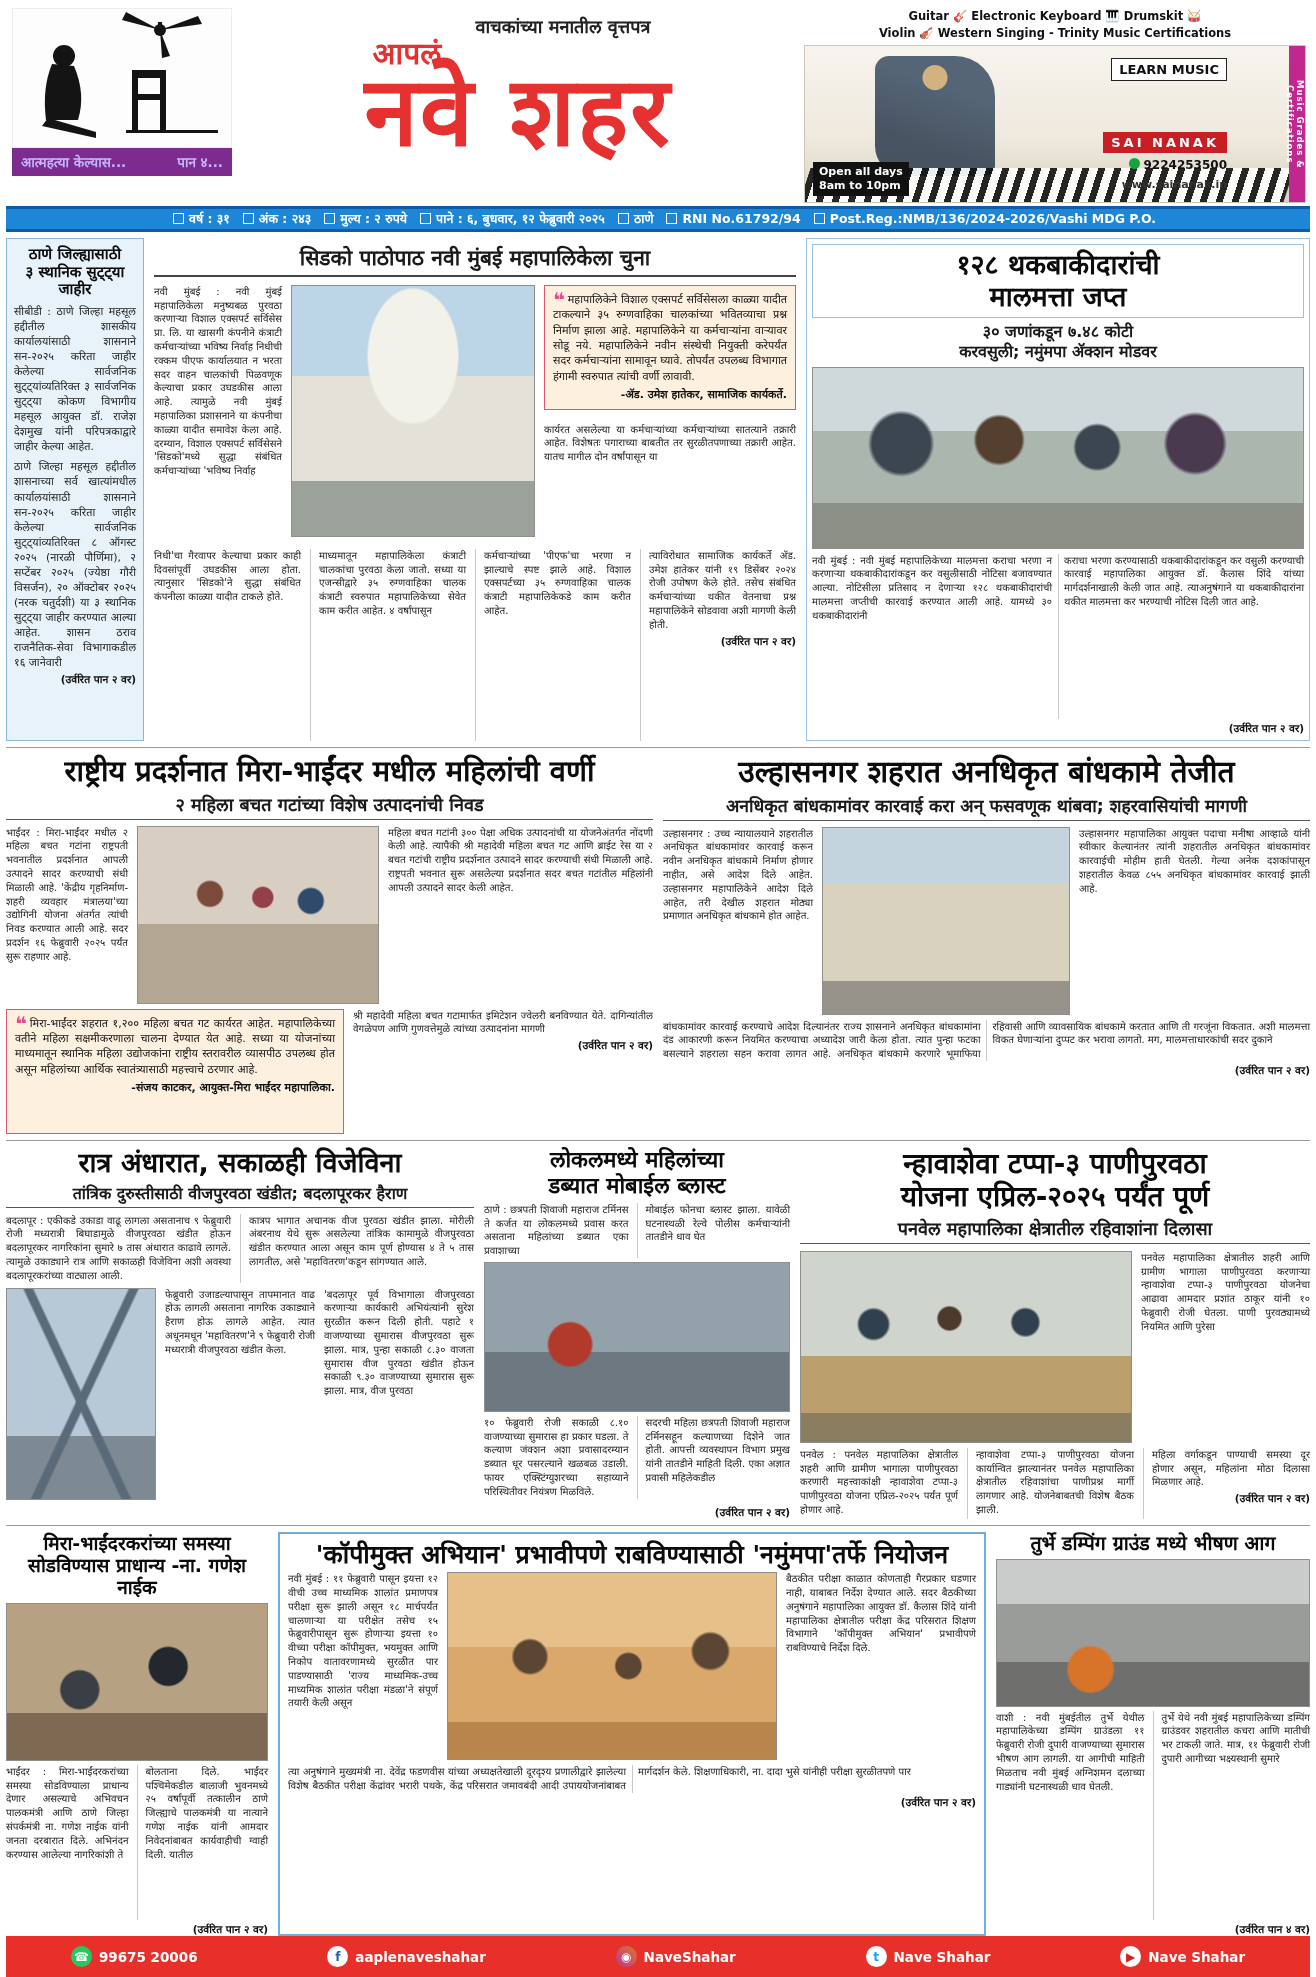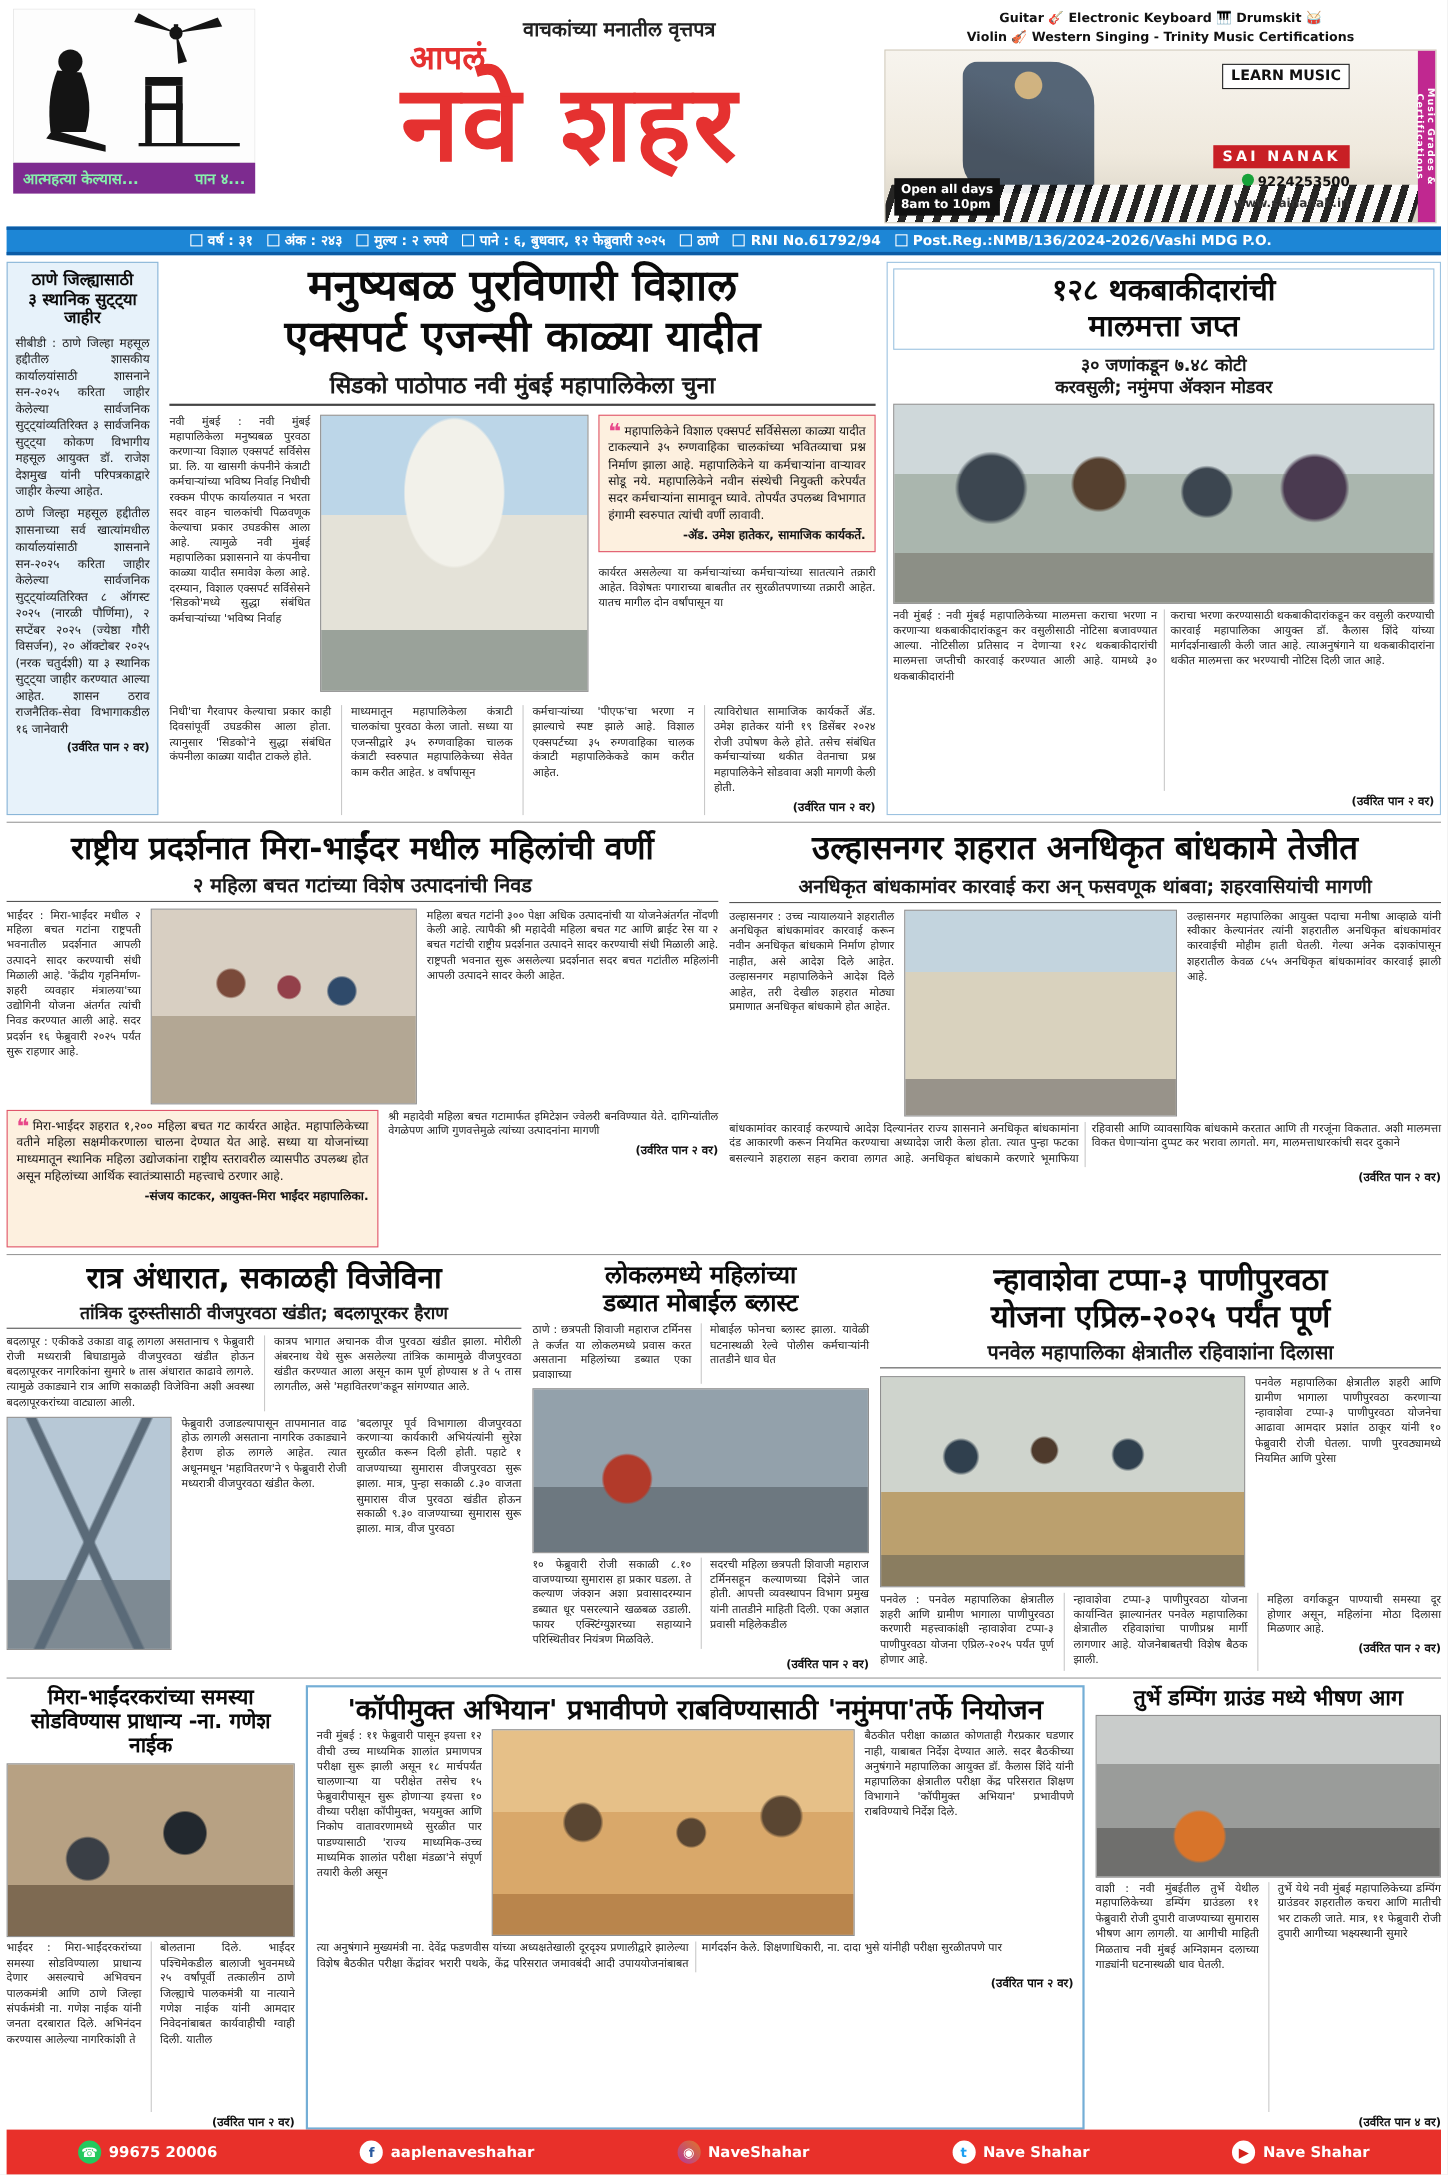--- a/index.html
+++ b/index.html
@@ -3,21 +3,21 @@
 <meta charset="utf-8">
 <style>
   *{margin:0;padding:0;box-sizing:border-box}
   html,body{background:#e9e9e9}
   body{font-family:"DejaVu Sans","Liberation Sans",sans-serif;color:#111}
   .page{width:1316px;height:1977px;margin:0 auto;background:#fff;position:relative;overflow:hidden;padding:0 6px;display:flex;flex-direction:column}
   
   .header{display:flex;gap:12px;padding:8px 4px 2px 6px;height:212px}
   .promo{width:220px;height:168px;position:relative;flex:none;background:#fff}
   .promo svg{display:block}
-  .promo-banner{position:absolute;left:0;right:0;bottom:0;height:28px;background:#7d2b8f;color:#86efac;display:flex;justify-content:space-between;align-items:center;padding:10px 9px;font-weight:bold;font-size:13.5px}
+  .promo-banner{position:absolute;left:0;right:0;bottom:0;height:28px;background:#7d2b8f;color:#c4b5fd;display:flex;justify-content:space-between;align-items:center;padding:10px 9px;font-weight:bold;font-size:13.5px}
   .mast-wrap{flex:1;display:flex;flex-direction:column;align-items:center}
   .tagline{font-size:18px;font-weight:bold;color:#222;margin:6px 0 0 90px}
   .mast-block{line-height:.9;margin-top:2px}
   .mast-prefix{display:block;color:#e53130;font-weight:bold;font-size:30px;margin:0 0 2px 8px}
   .mast-main{color:#e53130;font-weight:bold;font-size:96px;letter-spacing:2px;white-space:nowrap}
   .ad{width:502px;flex:none;font-size:11px}
   .ad-top{font-weight:bold;text-align:center;line-height:1.45;font-size:11.5px}
   .ad-body{margin-top:4px;height:158px;position:relative;background:
     linear-gradient(180deg,#f7f4ee 0%,#efe9dd 60%,#d8d2c4 100%);border:1px solid #cfc8b8;overflow:hidden}
   .ad-keys{position:absolute;left:0;right:16px;bottom:0;height:34px;background:repeating-linear-gradient(90deg,#111 0 7px,#fff 7px 16px);transform:skewX(-18deg);opacity:.9}
@@ -246,24 +246,20 @@
       <div class="hl">
         <div>ठाणे जिल्ह्यासाठी</div>
         <div>३ स्थानिक सुट्ट्या जाहीर</div>
       </div>
       <p class="body">सीबीडी : ठाणे जिल्हा महसूल हद्दीतील शासकीय कार्यालयांसाठी शासनाने सन-२०२५ करिता जाहीर केलेल्या सार्वजनिक सुट्ट्यांव्यतिरिक्त ३ सार्वजनिक सुट्ट्या कोकण विभागीय महसूल आयुक्त डॉ. राजेश देशमुख यांनी परिपत्रकाद्वारे जाहीर केल्या आहेत.</p>
       <p class="body" style="margin-top:5px">ठाणे जिल्हा महसूल हद्दीतील शासनाच्या सर्व खात्यांमधील कार्यालयांसाठी शासनाने सन-२०२५ करिता जाहीर केलेल्या सार्वजनिक सुट्ट्यांव्यतिरिक्त ८ ऑगस्ट २०२५ (नारळी पौर्णिमा), २ सप्टेंबर २०२५ (ज्येष्ठा गौरी विसर्जन), २० ऑक्टोबर २०२५ (नरक चतुर्दशी) या ३ स्थानिक सुट्ट्या जाहीर करण्यात आल्या आहेत. शासन ठराव राजनैतिक-सेवा विभागाकडील १६ जानेवारी</p>
       <div class="more">(उर्वरित पान २ वर)</div>
     </div>
 
     <div class="b1-main">
-      <div class="hl">
-        <div>मनुष्यबळ पुरविणारी विशाल</div>
-        <div>एक्सपर्ट एजन्सी काळ्या यादीत</div>
-      </div>
       <div class="sub">सिडको पाठोपाठ नवी मुंबई महापालिकेला चुना</div>
       <div class="b1m-row">
         <p class="body c">नवी मुंबई : नवी मुंबई महापालिकेला मनुष्यबळ पुरवठा करणाऱ्या विशाल एक्सपर्ट सर्विसेस प्रा. लि. या खासगी कंपनीने कंत्राटी कर्मचाऱ्यांच्या भविष्य निर्वाह निधीची रक्कम पीएफ कार्यालयात न भरता सदर वाहन चालकांची पिळवणूक केल्याचा प्रकार उघडकीस आला आहे. त्यामुळे नवी मुंबई महापालिका प्रशासनाने या कंपनीचा काळ्या यादीत समावेश केला आहे. दरम्यान, विशाल एक्सपर्ट सर्विसेसने 'सिडको'मध्ये सुद्धा संबंधित कर्मचाऱ्यांच्या 'भविष्य निर्वाह</p>
         <div class="photo ph-building"></div>
         <div class="b1m-right">
           <div class="quotebox">
             <span class="qmark">❝</span><span>महापालिकेने विशाल एक्सपर्ट सर्विसेसला काळ्या यादीत टाकल्याने ३५ रुग्णवाहिका चालकांच्या भवितव्याचा प्रश्न निर्माण झाला आहे. महापालिकेने या कर्मचाऱ्यांना वाऱ्यावर सोडू नये. महापालिकेने नवीन संस्थेची नियुक्ती करेपर्यंत सदर कर्मचाऱ्यांना सामावून घ्यावे. तोपर्यंत उपलब्ध विभागात हंगामी स्वरुपात त्यांची वर्णी लावावी.</span>
             <span class="qby">-ॲड. उमेश हातेकर, सामाजिक कार्यकर्ते.</span>
           </div>
           <p class="body">कार्यरत असलेल्या या कर्मचाऱ्यांच्या कर्मचाऱ्यांच्या सातत्याने तक्रारी आहेत. विशेषतः पगाराच्या बाबतीत तर सुरळीतपणाच्या तक्रारी आहेत. यातच मागील दोन वर्षांपासून या</p>

